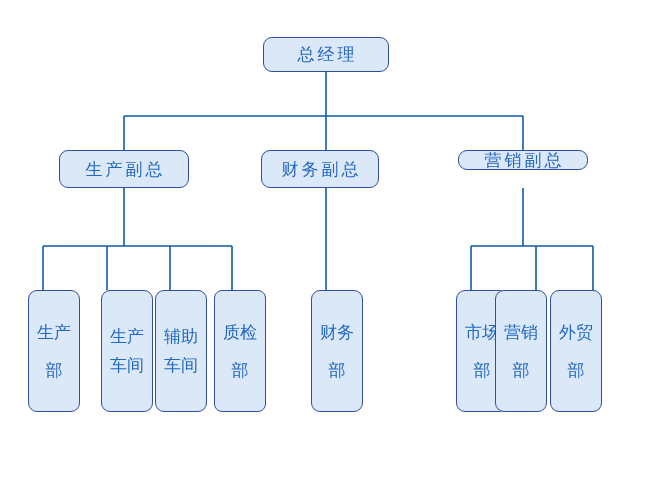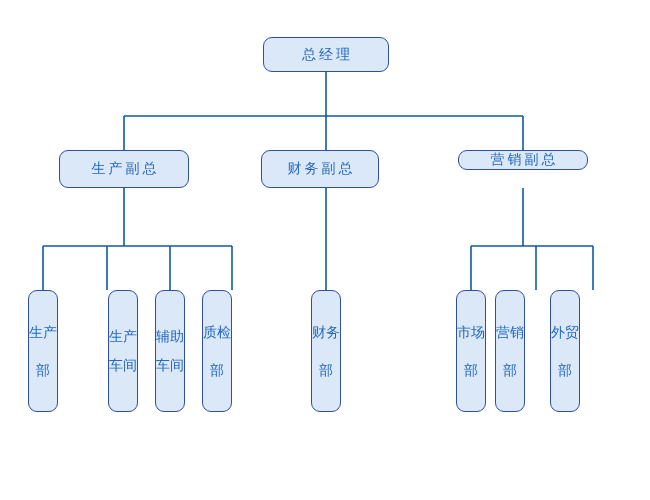--- a/index.html
+++ b/index.html
@@ -26,30 +26,30 @@
   .node {
     position: absolute;
     box-sizing: border-box;
     background: #dbe8f8;
     border: 1.5px solid #30509f;
     border-radius: 9px;
     color: #2468c0;
     display: flex;
     align-items: center;
     justify-content: center;
-    font-size: 14px;
+    font-size: 17px;
     z-index: 1;
   }
   .node.h {
     letter-spacing: 3px;
     padding-left: 3px; 
     white-space: nowrap;
   }
   .node.leaf {
-    width: 30px;
+    width: 52px;
     height: 122px;
     top: 290px;
   }
   .node.leaf .vtext {
     display: block;
     width: 100%;
     text-align: center;
     word-break: break-all;
     letter-spacing: 0;
   }
@@ -86,29 +86,29 @@
   <div class="node h" style="left:59px; top:150px; width:130px; height:38px;">生产副总</div>
 
   <div class="node h" style="left:261px; top:150px; width:118px; height:38px;">财务副总</div>
 
   <div class="node h" style="left:458px; top:150px; width:130px; height:20px;">营销副总</div>
 
   <div class="node leaf" style="left:28px;">
     <span class="vtext l3">生产部</span>
   </div>
 
-  <div class="node leaf" style="left:108px;">
+  <div class="node leaf" style="left:101px;">
     <span class="vtext l4">生产车间</span>
   </div>
 
   <div class="node leaf" style="left:155px;">
     <span class="vtext l4">辅助车间</span>
   </div>
 
-  <div class="node leaf" style="left:202px;">
+  <div class="node leaf" style="left:214px;border-radius:8px;">
     <span class="vtext l3">质检部</span>
   </div>
 
   <div class="node leaf" style="left:311px;">
     <span class="vtext l3">财务部</span>
   </div>
 
   <div class="node leaf" style="left:456px;">
     <span class="vtext l3">市场部</span>
   </div>

